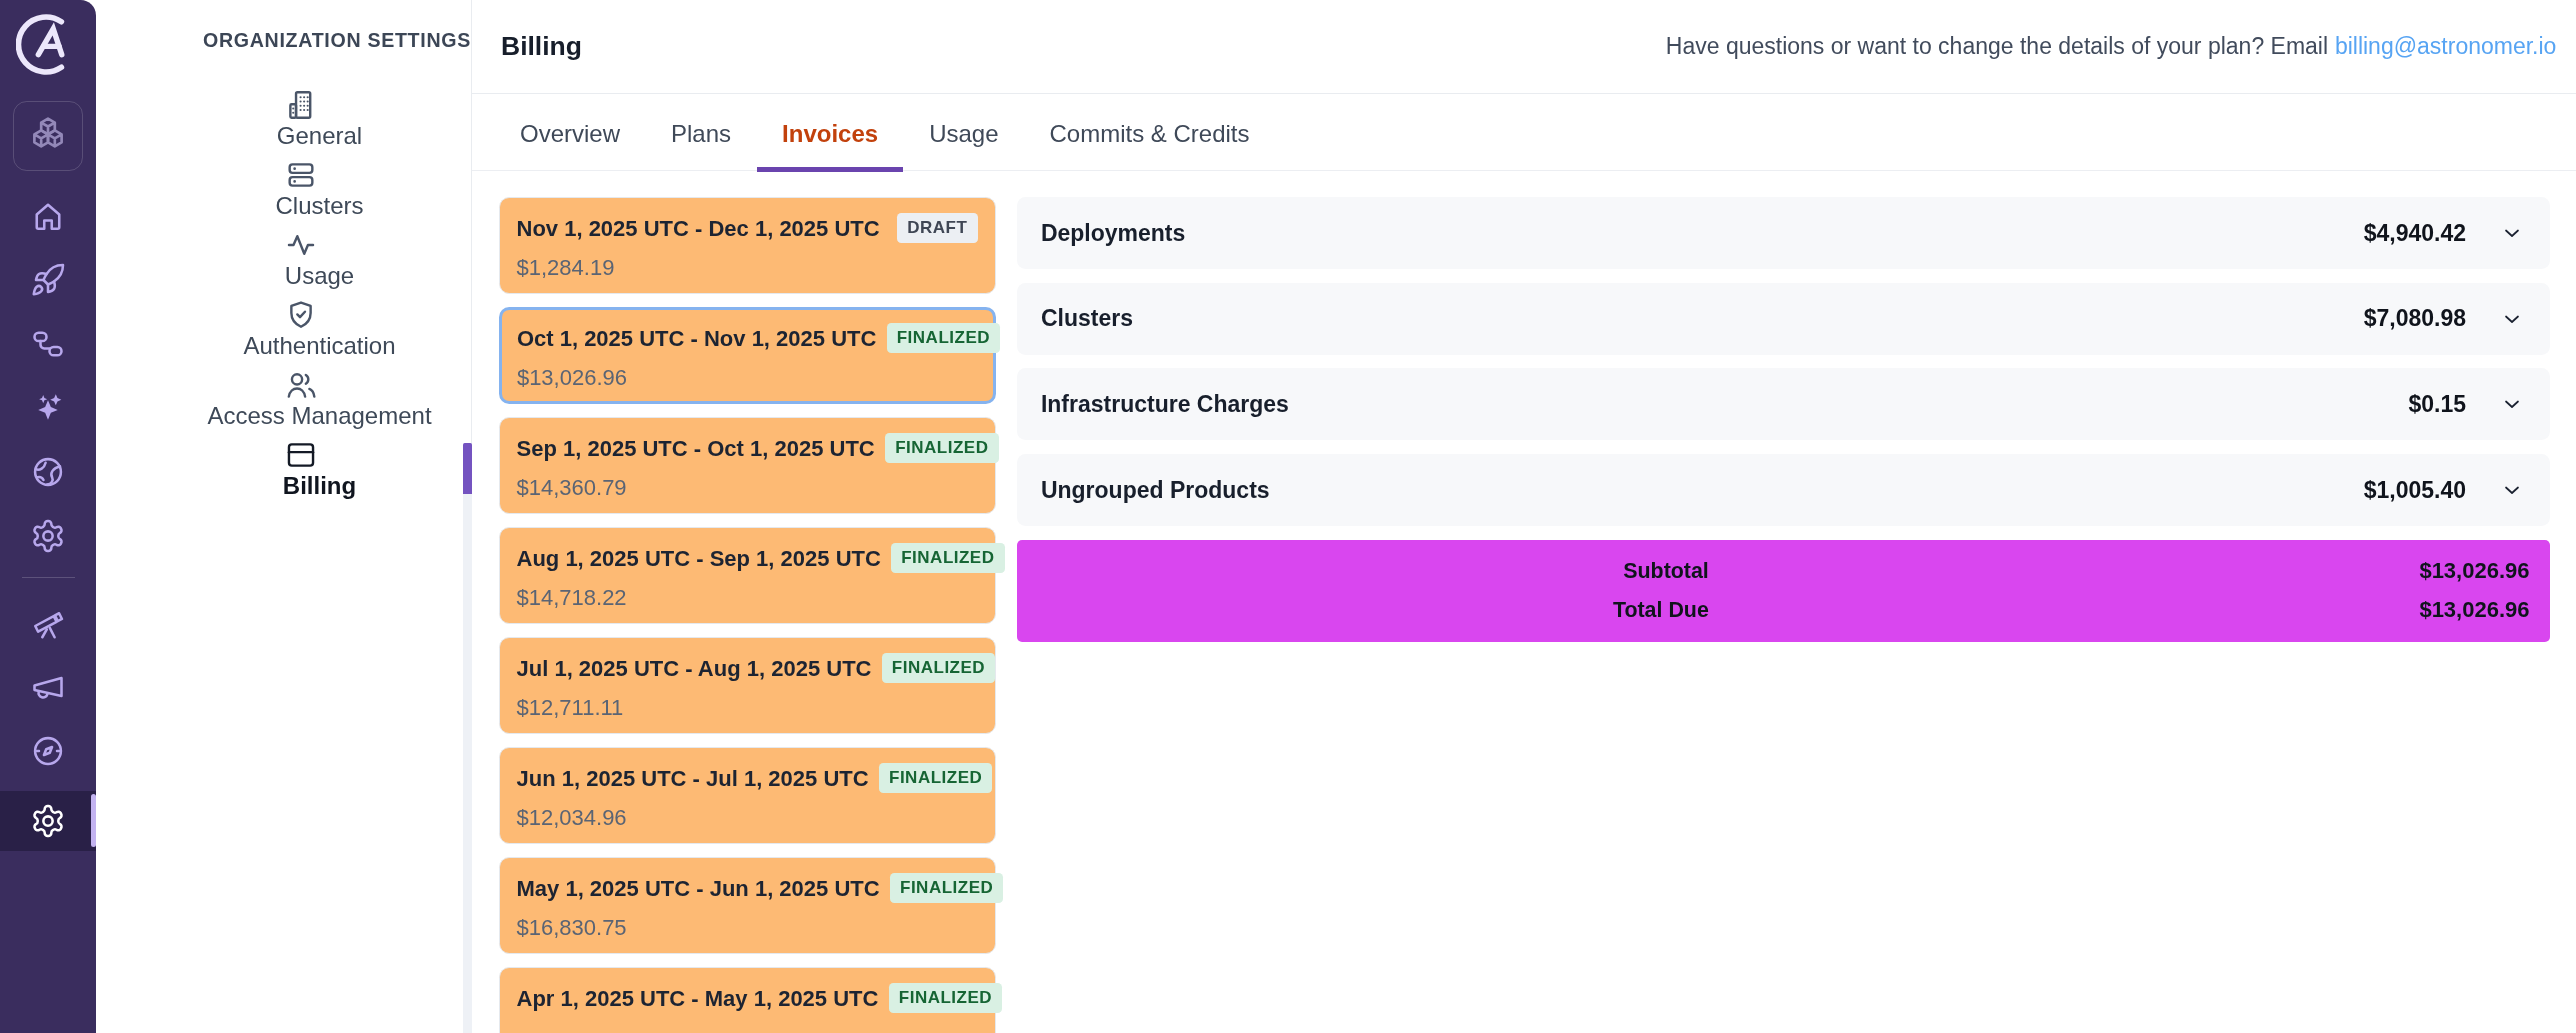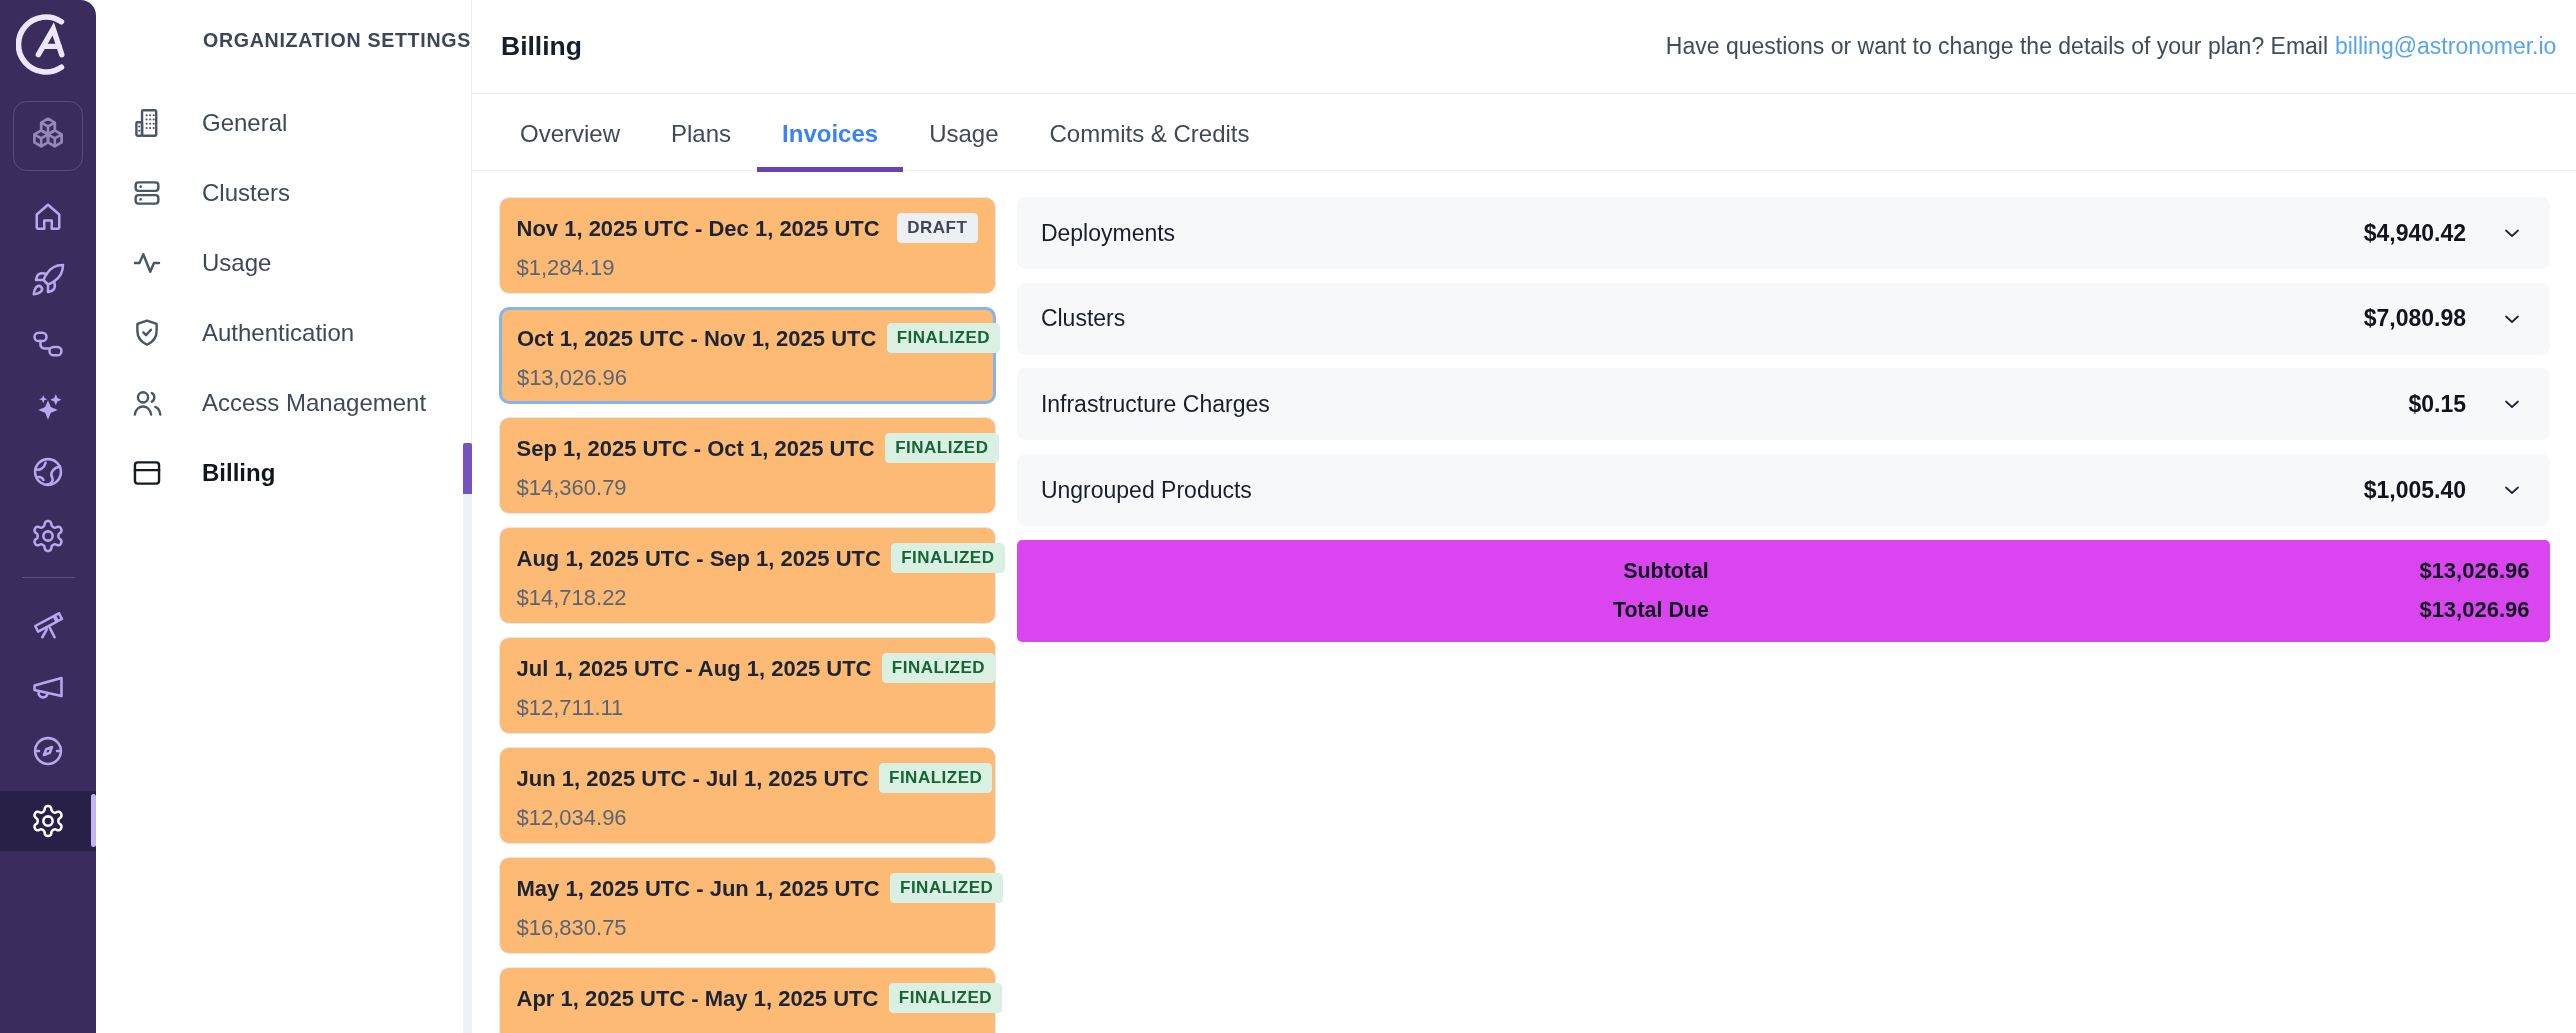--- a/index.html
+++ b/index.html
@@ -54,21 +54,21 @@
     width: 376px; flex: 0 0 376px; background: #ffffff;
     border-right: 0.9px solid #e9ecf0; position: relative; padding-top: 29px; text-align: right;
   }
   .sidebar-header {
     padding-left: 32px; font-size: 19.6px; font-weight: 700;
     letter-spacing: 0.7px; color: #3c4656;
   }
   .side-nav { margin-top: 36px; }
   .side-item {
     height: 70px; display: flex; align-items: center;
-    padding-left: 34px; cursor: pointer; position: relative;
+    padding-left: 34px; cursor: pointer; position: relative; flex-direction: column;
   }
   .side-item .s-icon { width: 34px; height: 34px; color: #4a5568; flex: 0 0 34px; }
   .side-item .s-icon svg { width: 34px; height: 34px; }
   .side-item .s-label { margin-left: 38px; font-size: 24px; color: #3e4958; }
   .side-item.active .s-label { font-weight: 700; color: #10151f; }
   .side-item.active .s-icon { color: #141a26; }
   .side-item.active::after {
     content: ""; position: absolute; right: -0.9px; top: 5.1px;
     width: 8.5px; height: 60px; background: #7453c0; border-radius: 1.7px;
   }
@@ -90,21 +90,21 @@
   .help-text a { color: #57a4f3; text-decoration: none; margin-left: 6.8px; cursor: pointer; text-align: right; }
 
   .tabs {
     display: flex; gap: 51px; padding: 26px 0 0 48px;
     border-bottom: 1.7px solid #eceef2;
   }
   .tab {
     font-size: 24px; color: #3f4958; padding-bottom: 22px;
     position: relative; cursor: pointer; white-space: nowrap;
   }
-  .tab.active { font-weight: 700; color: #3b82f6; }
+  .tab.active { font-weight: 700; color: #c2410c; }
   .tab.active::after {
     content: ""; position: absolute; left: -25px; right: -25px;
     bottom: -1.7px; height: 5.1px; background: #6a44ae;
   }
 
   .content { display: flex; padding: 26px 26px 0 26.5px; gap: 21.4px; overflow: hidden; }
 
   
   .invoice-list { width: 497px; flex: 0 0 497px; }
   .invoice-card {
@@ -121,21 +121,21 @@
   .badge--draft { background: #eceff3; color: #3f4654; }
   .badge--finalized { background: #d9f0e3; color: #166534; }
   .inv-amount { margin-top: 12px; font-size: 22px; color: #5a6474; }
 
   
   .charges { flex: 1 1 auto; min-width: 0; }
   .acc-row {
     height: 72px; margin-bottom: 13.7px; background: #f7f8fa; border-radius: 8.5px;
     display: flex; align-items: center; padding: 0 26px 0 24px; cursor: pointer;
   }
-  .acc-label { flex: 1 1 auto; font-size: 23px; font-weight: 400; color: #181f2c; }
+  .acc-label { flex: 1 1 auto; font-size: 23px; font-weight: 700; color: #181f2c; }
   .acc-amount { font-size: 23px; font-weight: 600; color: #10141c; margin-right: 34px; }
   .acc-chevron { width: 24px; height: 24px; color: #1a2130; flex: 0 0 24px; cursor: pointer; }
   .acc-chevron svg { width: 24px; height: 24px; }
 
   .summary { background: #d946ef; border-radius: 5.1px; padding: 12px 20.5px; }
   .sum-row { display: grid; grid-template-columns: 45% 1fr; align-items: center; height: 39px; }
   .sum-label { text-align: right; font-size: 21.4px; font-weight: 700; color: #10141c; }
   .sum-amount { text-align: right; font-size: 22px; font-weight: 700; color: #10141c; }
 
   svg.stroke-ic { fill: none; stroke: currentColor; stroke-width: 1.7; stroke-linecap: round; stroke-linejoin: round; }

